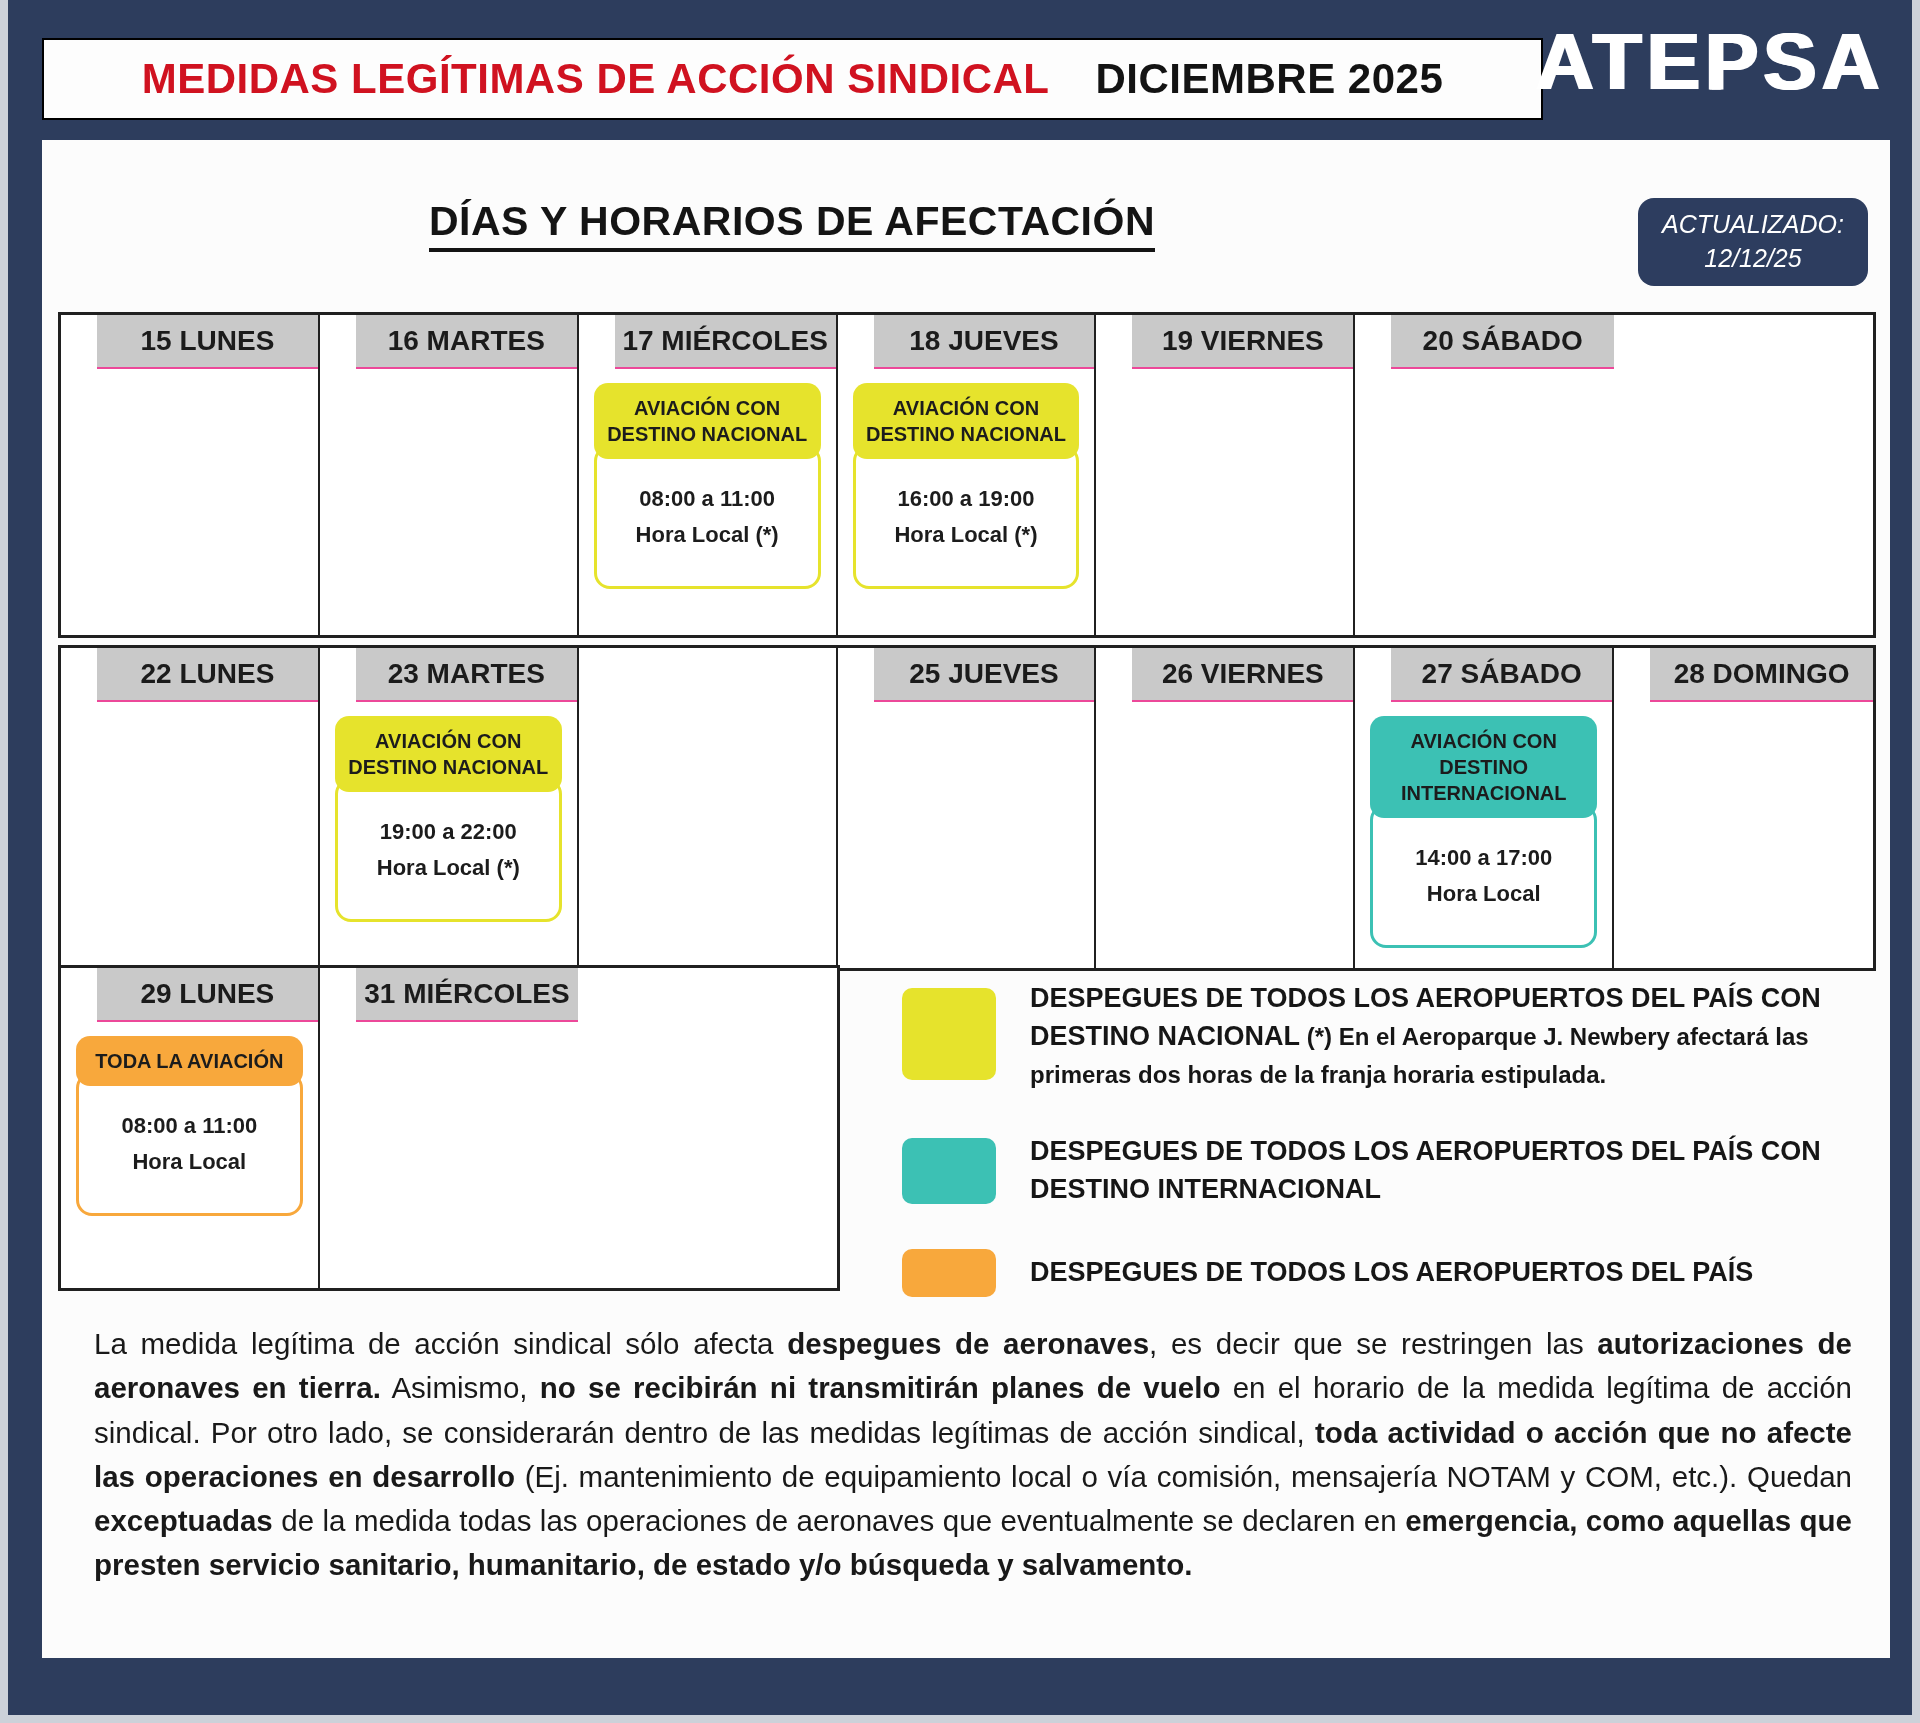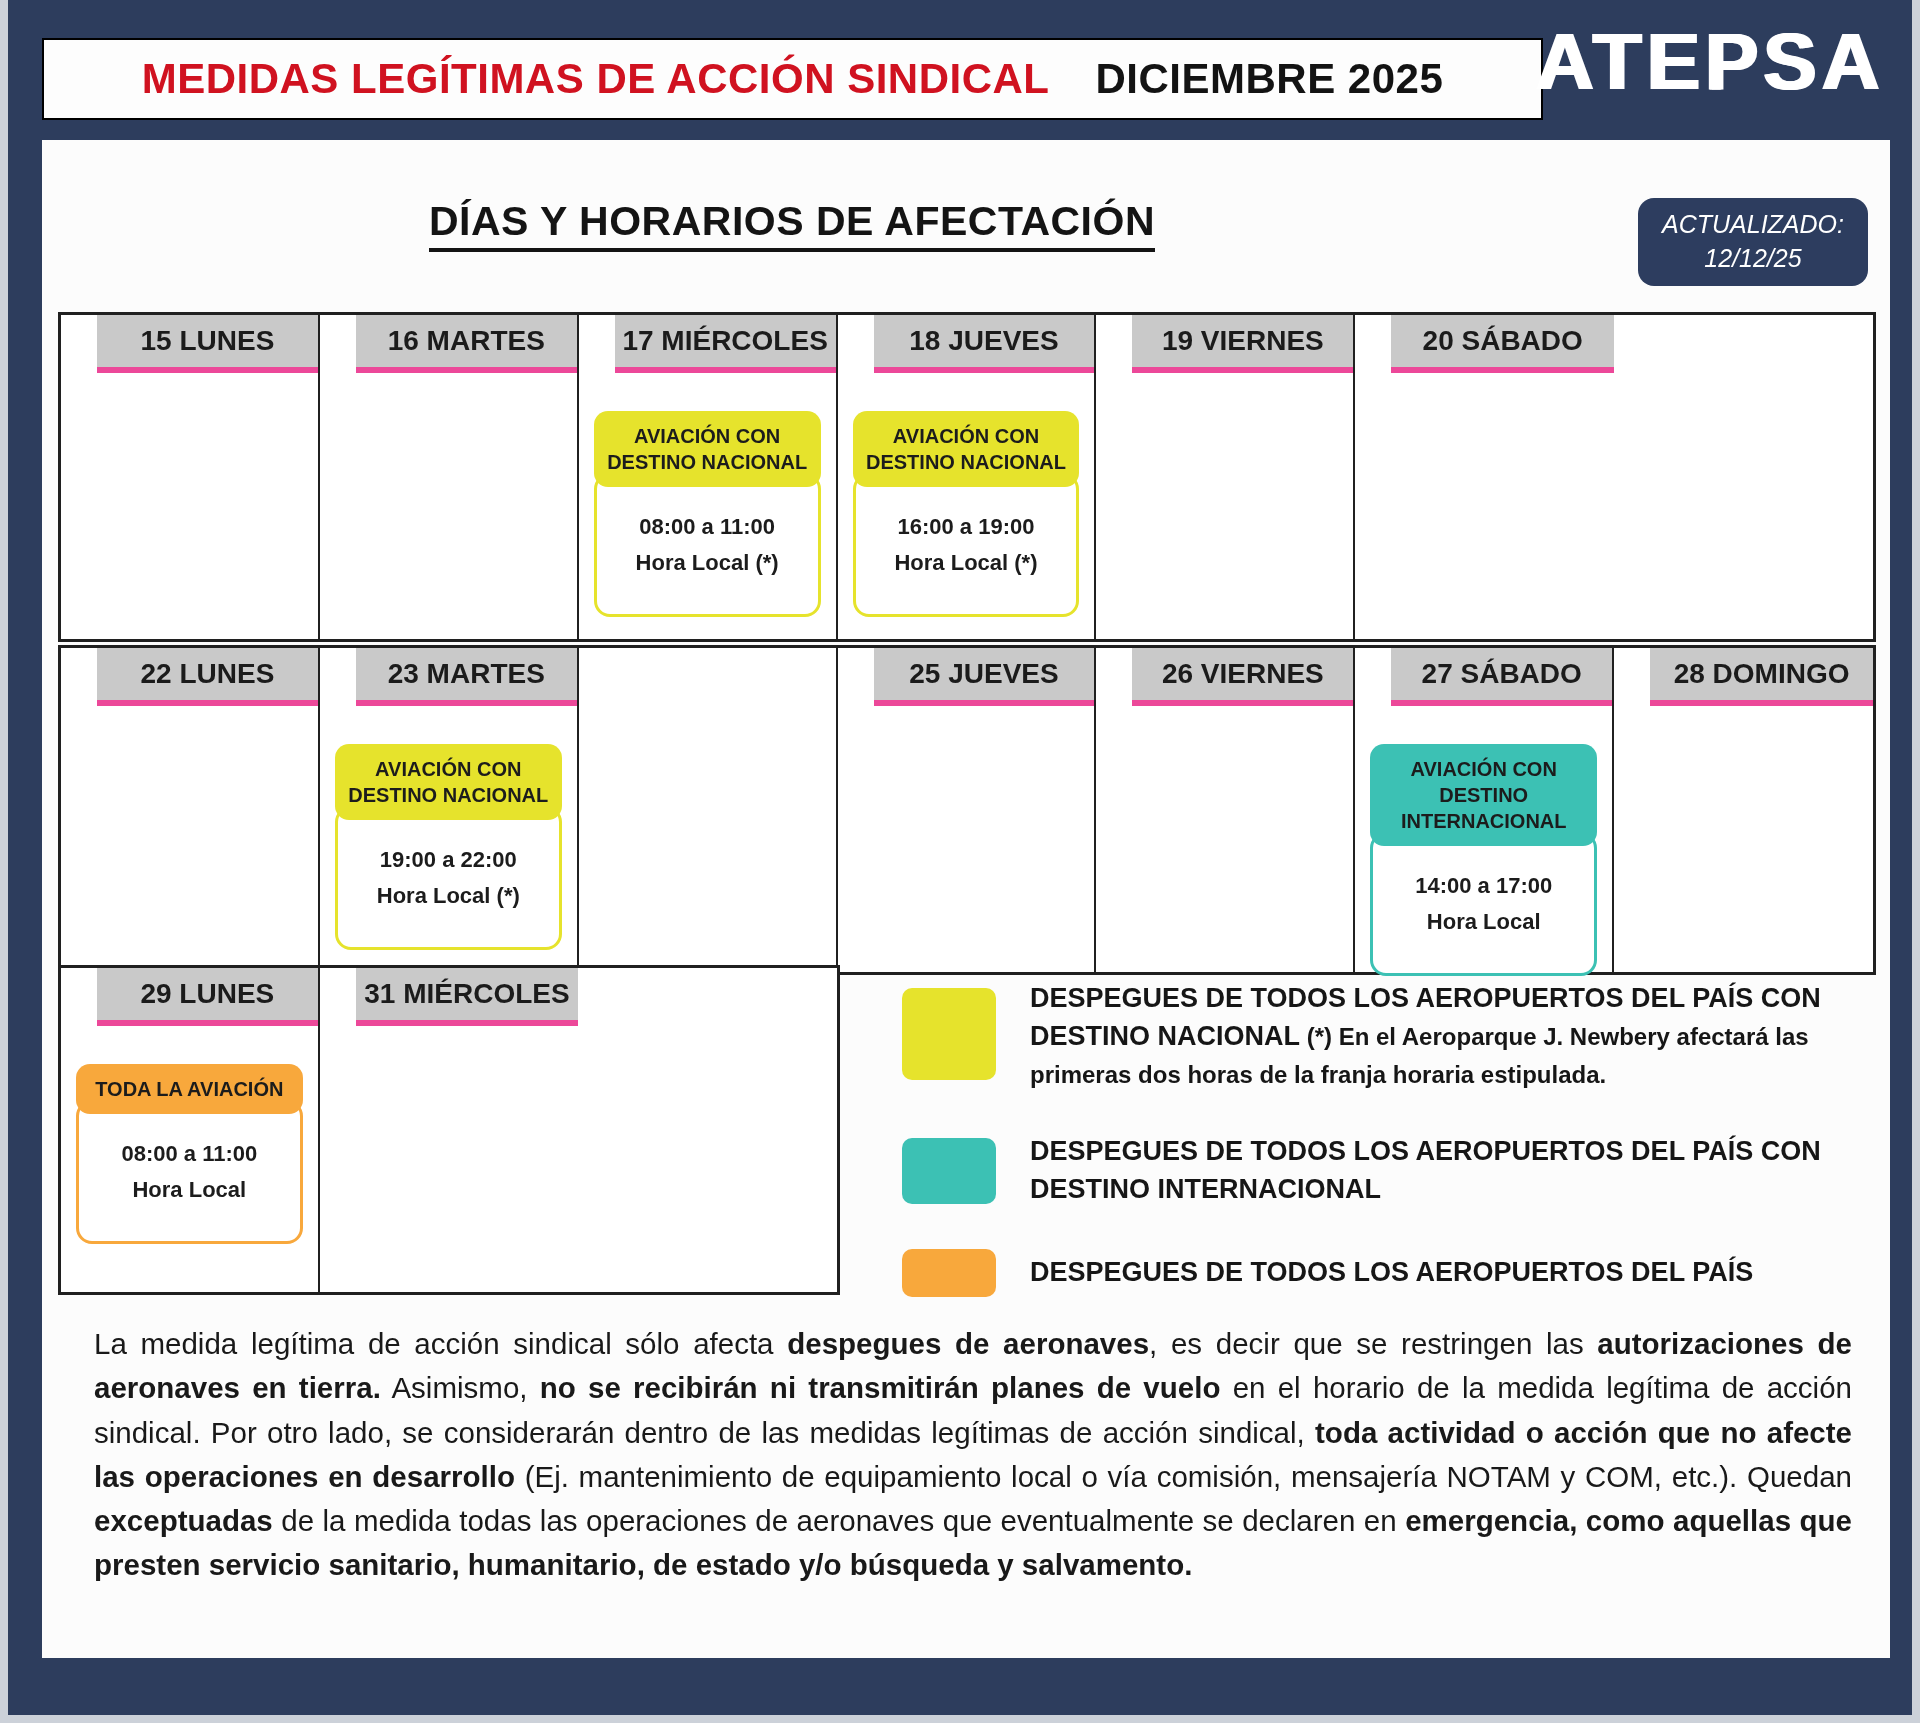--- a/index.html
+++ b/index.html
@@ -28,27 +28,27 @@
     color:#fff;font-style:italic;font-weight:normal;font-size:25px;text-align:center;padding:10px 0;line-height:1.35;
   }
   
   .week{position:absolute;left:16px;display:grid;border:3px solid #202020;background:#ffffff;}
   .week1{top:172px;width:1812px;}
   .week2{top:505px;width:1812px;}
   .week3{top:825px;width:776px;}
   .day{border-right:2px solid #202020;display:flex;flex-direction:column;min-width:0;}
   .day:last-child{border-right:none;}
   .day-header{
-    height:52px;background:#c9c9c9;border-bottom:6px solid #ec4899;display:flex;align-items:center;justify-content:center;
+    height:52px;background:#c9c9c9;border-bottom:2px solid #ec4899;display:flex;align-items:center;justify-content:center;
     font-weight:bold;font-size:28px;color:#1b1b1b;white-space:nowrap;margin-left:36px;
   }
   .day-body{height:238px;padding:14px 15px;}
   .ev-label{
     border-radius:14px;padding:12px 8px;text-align:center;font-weight:bold;font-size:20px;line-height:1.3;
-    position:relative;z-index:2;color:#1c1c1c;margin-top:24px;
+    position:relative;z-index:2;color:#1c1c1c;
   }
   .ev-time{
     background:#fff;border:3px solid;border-radius:16px;margin-top:-14px;min-height:138px;
     display:flex;flex-direction:column;justify-content:center;gap:6px;text-align:center;
     font-weight:bold;font-size:22px;color:#1c1c1c;position:relative;z-index:1;line-height:1.35;
   }
   
   .legend{position:absolute;left:860px;top:840px;width:985px;}
   .legend-item{display:flex;gap:34px;align-items:center;margin-bottom:40px;}
   .swatch{width:94px;border-radius:10px;flex:none;}

